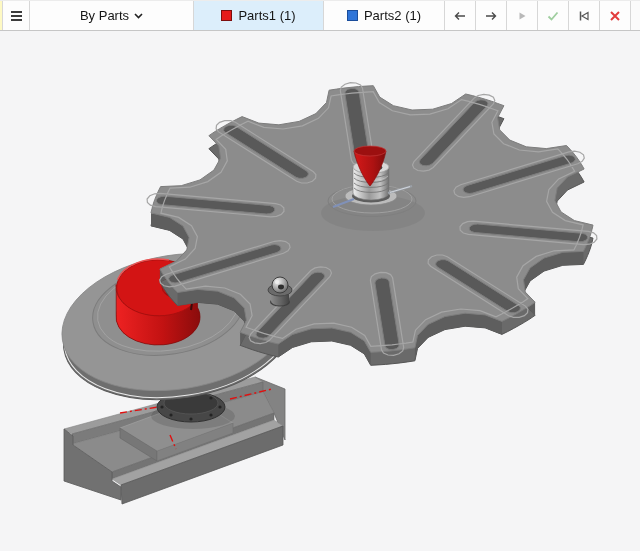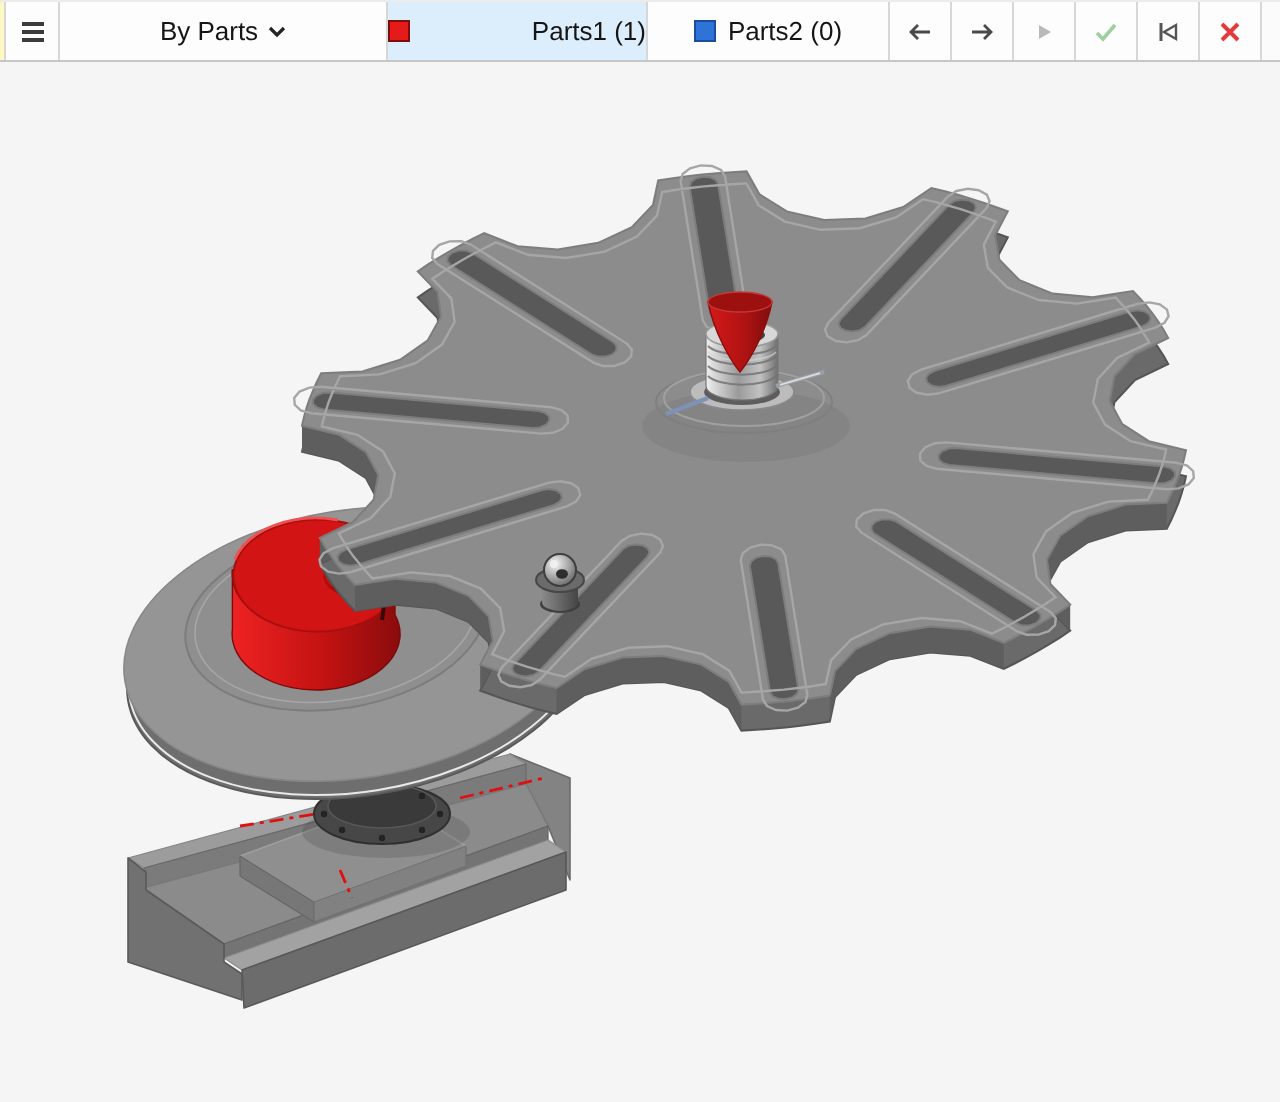--- a/index.html
+++ b/index.html
@@ -17,21 +17,21 @@
   }
   .cell{
     background:#fdfdfd;border-right:1px solid #d7d7d7;
     display:flex;align-items:center;justify-content:center;
     box-sizing:border-box;height:100%;
     font-size:13px;color:#151515;white-space:nowrap;cursor:default;
   }
   .cell:first-child{border-left:1px solid #d7d7d7;}
   .cell-menu{width:28px;flex:none;}
   .cell-mode{width:164px;flex:none;gap:5px;}
-  .cell-tab{width:130px;flex:none;gap:6px;justify-content:space-between;}
+  .cell-tab{width:130px;flex:none;gap:6px;}
   .cell-tab2{width:121px;flex:none;gap:6px;}
   .cell-btn{width:31px;flex:none;}
   .tab-active{background:#dceefb;}
   .toolbar-fill{flex:1;background:#fbfbfb;}
   .hamburger{display:flex;flex-direction:column;gap:2px;}
   .hamburger span{display:block;width:11px;height:2px;background:#3b3b3b;}
   .swatch{width:11px;height:11px;display:inline-block;box-sizing:border-box;}
   .sw-red{background:#e51a1a;border:1px solid #7c0e0e;}
   .sw-blue{background:#2e74d8;border:1px solid #1a4d9b;}
   .icon-svg{display:block;}
@@ -197,21 +197,21 @@
     </svg>
   </div>
 
   <div class="cell cell-tab tab-active">
     <span class="swatch sw-red"></span>
     <span>Parts1 (1)</span>
   </div>
 
   <div class="cell cell-tab2">
     <span class="swatch sw-blue"></span>
-    <span>Parts2 (0)</span>
+    <span>Parts2 (1)</span>
   </div>
 
   <div class="cell cell-btn">
     <svg class="icon-svg" width="16" height="16">
       <path d="M13,8 H3.5 M7,4.5 L3.5,8 L7,11.5" fill="none" stroke="#4a4a4a" stroke-width="1.4"></path>
     </svg>
   </div>
   <div class="cell cell-btn">
     <svg class="icon-svg" width="16" height="16">
       <path d="M3,8 H12.5 M9,4.5 L12.5,8 L9,11.5" fill="none" stroke="#4a4a4a" stroke-width="1.4"></path>

